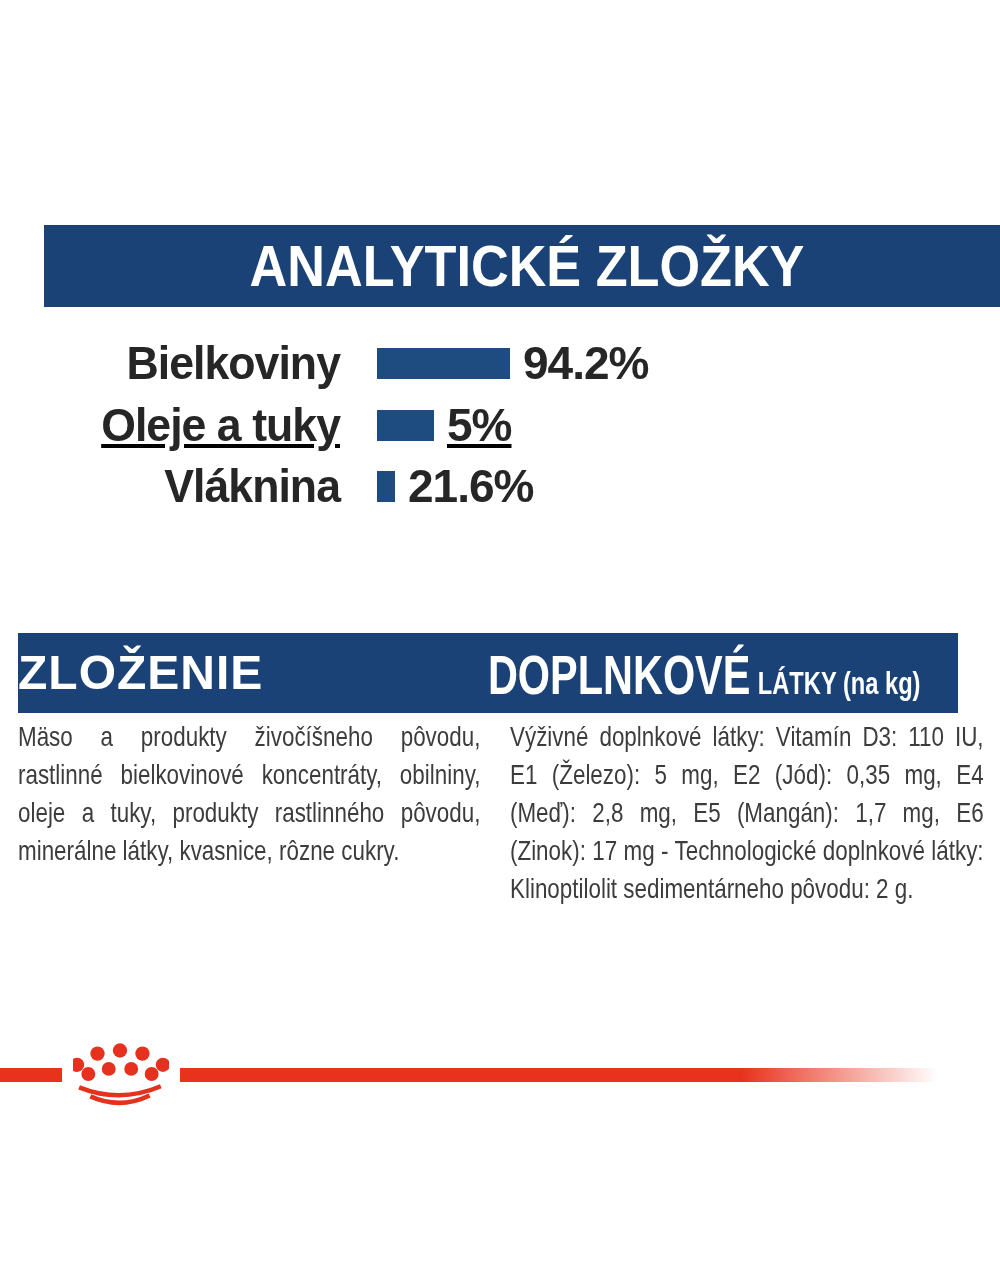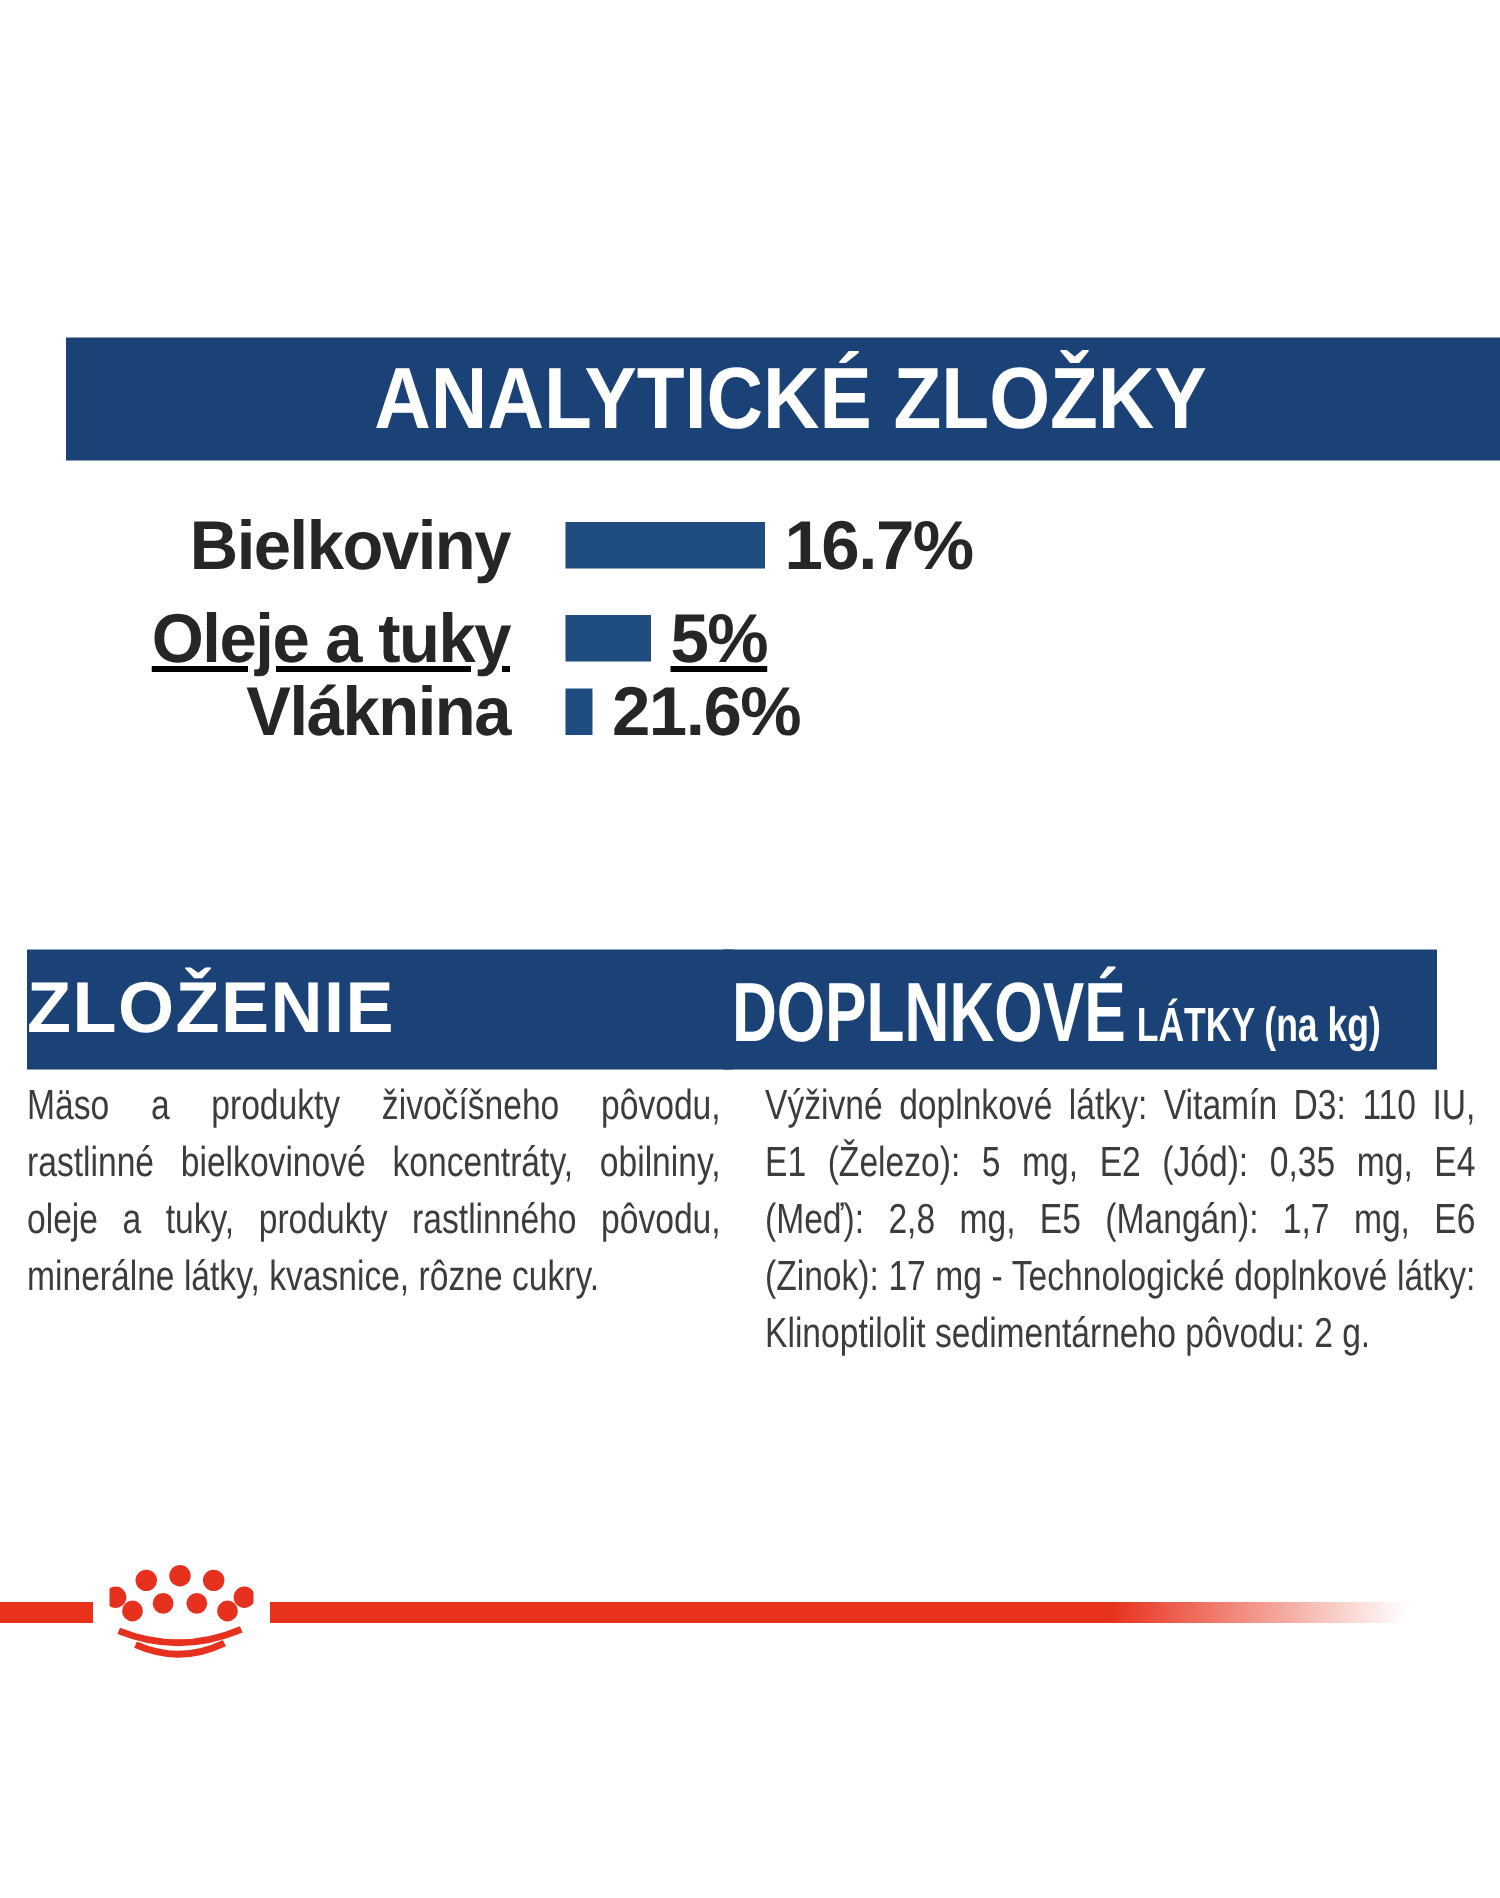--- a/index.html
+++ b/index.html
@@ -49,28 +49,28 @@
 </head>
 <body>
 
 <div class="abs main-header">
   <span class="txt">ANALYTICKÉ ZLOŽKY</span>
 </div>
 
 <div class="abs chart-row" style="top:333px;">
   <span class="lbl">Bielkoviny</span>
   <div class="bar" style="width: 133px; background: rgb(31, 76, 128);"></div>
-  <span class="val">16.7%</span>
+  <span class="val">94.2%</span>
 </div>
 <div class="abs chart-row" style="top:395px;text-decoration:underline;">
   <span class="lbl">Oleje a tuky</span>
   <div class="bar" style="width: 57px; background: rgb(31, 76, 128);"></div>
   <span class="val">5%</span>
 </div>
-<div class="abs chart-row" style="top:444px;align-items:center;">
+<div class="abs chart-row" style="top:456px;align-items:center;">
   <span class="lbl">Vláknina</span>
   <div class="bar" style="width: 18px; background: rgb(31, 76, 128);"></div>
   <span class="val">21.6%</span>
 </div>
 
 <div class="abs sec-bar left">
   <span class="center-txt">ZLOŽENIE</span>
 </div>
 <p class="abs body-text left" style="margin:0;">Mäso a produkty živočíšneho pôvodu, rastlinné bielkovinové koncentráty, obilniny, oleje a tuky, produkty rastlinného pôvodu, minerálne látky, kvasnice, rôzne cukry.</p>
 

